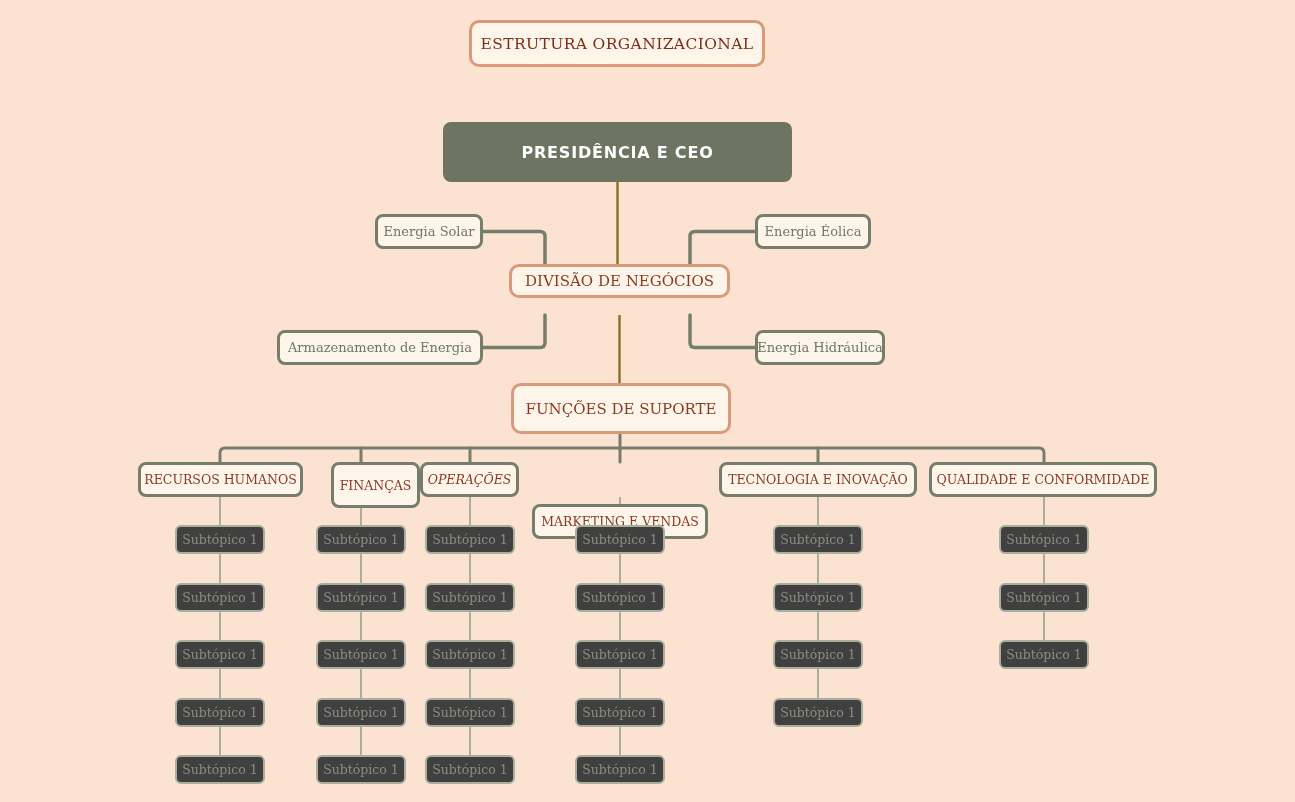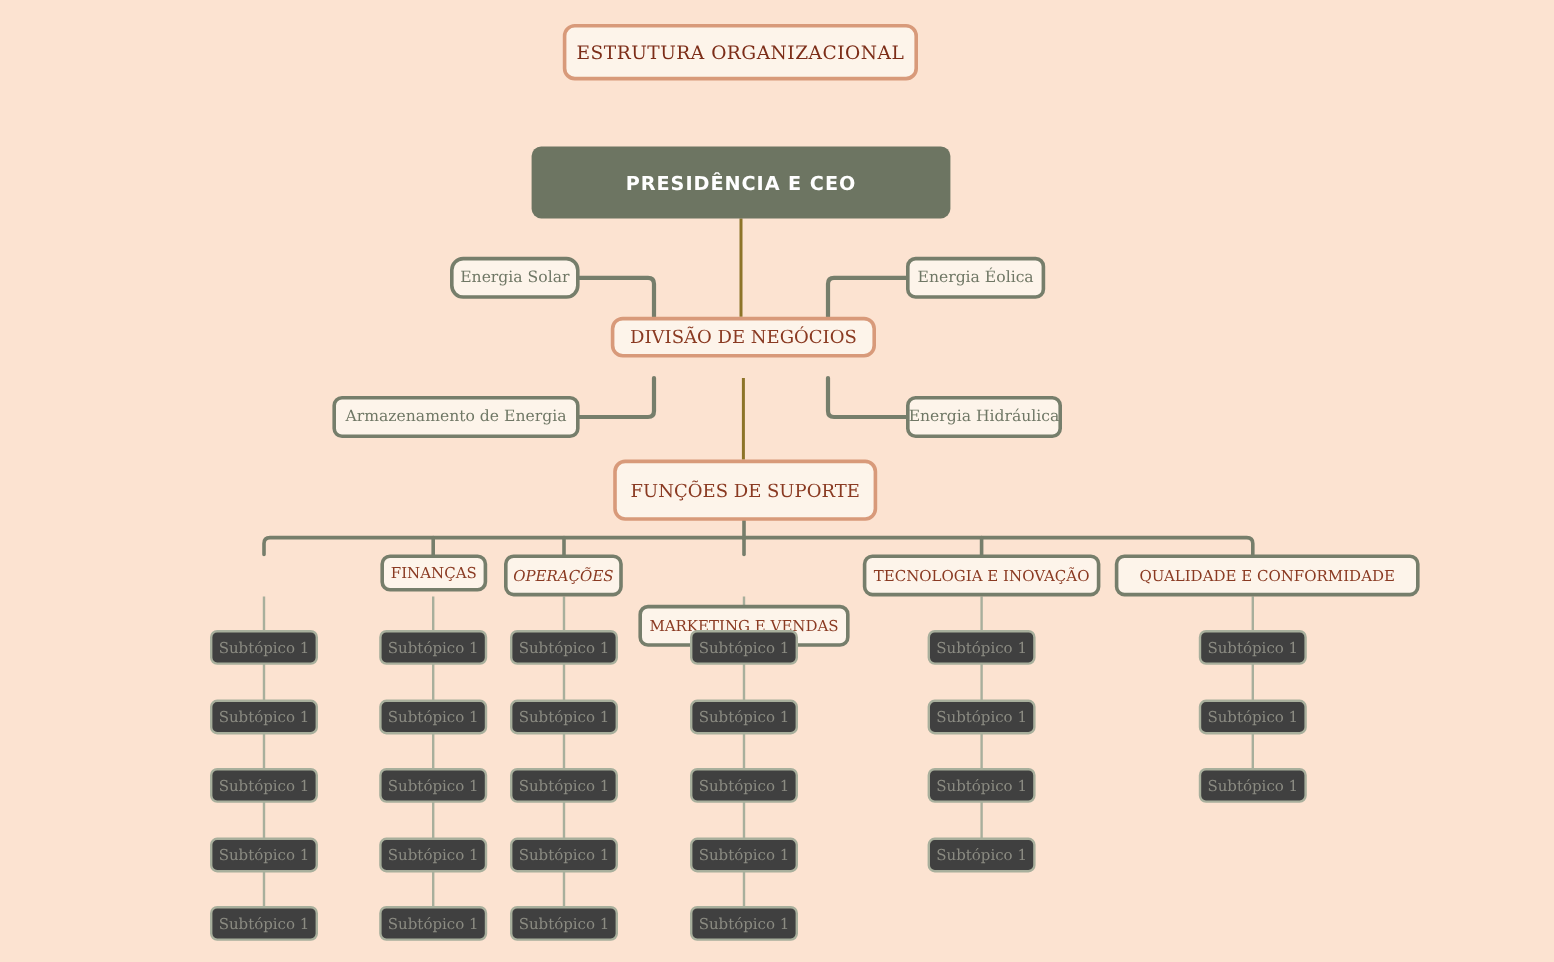--- a/index.html
+++ b/index.html
@@ -81,32 +81,33 @@
       <path d="M1044 497 V655"></path>
     </g>
   </svg>
 
   <div class="node title-box" style="left:469px; top:20px; width:296px; height:47px;">ESTRUTURA ORGANIZACIONAL</div>
 
   <div class="node root-box" style="left:443px; top:122px; width:349px; height:60px;">PRESIDÊNCIA E CEO</div>
 
   <div class="node accent-box" style="left:509px; top:264px; width:221px; height:34px;">DIVISÃO DE NEGÓCIOS</div>
 
-  <div class="node branch-box" style="left:375px; top:214px; width:108px; height:35px;border-radius:11px;">Energia Solar</div>
+  <div class="node branch-box" style="left:375px; top:214px; width:108px; height:35px;">Energia Solar</div>
   <div class="node branch-box" style="left:755px; top:214px; width:116px; height:35px;">Energia Éolica</div>
   <div class="node branch-box" style="left:277px; top:330px; width:206px; height:35px;">Armazenamento de Energia</div>
   <div class="node branch-box" style="left:755px; top:330px; width:130px; height:35px;">Energia Hidráulica</div>
 
   <div class="node accent-box" style="left:511px; top:383px; width:220px; height:51px;">FUNÇÕES DE SUPORTE</div>
 
-  <div class="node cat-box" style="left:317px; top:462px; width:89px; height:31px;">FINANÇAS</div>
+  <div class="node cat-box" style="left:138px; top:462px; width:165px; height:35px;">RECURSOS HUMANOS</div>
+  <div class="node cat-box" style="left:331px; top:462px; width:89px; height:46px;">FINANÇAS</div>
   <div class="node cat-box" style="left:420px; top:462px; width:99px; height:35px;font-style:italic;">OPERAÇÕES</div>
   <div class="node cat-box" style="left:532px; top:462px; width:176px; height:35px;margin-top:42px;">MARKETING E VENDAS</div>
   <div class="node cat-box" style="left:719px; top:462px; width:198px; height:35px;">TECNOLOGIA E INOVAÇÃO</div>
-  <div class="node cat-box" style="left:929px; top:462px; width:254px; height:35px;">QUALIDADE E CONFORMIDADE</div>
+  <div class="node cat-box" style="left:929px; top:462px; width:228px; height:35px;">QUALIDADE E CONFORMIDADE</div>
 
   <div class="node sub-box" style="left:175px; top:525px; width:90px; height:29px;">Subtópico 1</div>
   <div class="node sub-box" style="left:175px; top:583px; width:90px; height:29px;">Subtópico 1</div>
   <div class="node sub-box" style="left:175px; top:640px; width:90px; height:29px;">Subtópico 1</div>
   <div class="node sub-box" style="left:175px; top:698px; width:90px; height:29px;">Subtópico 1</div>
   <div class="node sub-box" style="left:175px; top:755px; width:90px; height:29px;">Subtópico 1</div>
 
   <div class="node sub-box" style="left:316px; top:525px; width:90px; height:29px;">Subtópico 1</div>
   <div class="node sub-box" style="left:316px; top:583px; width:90px; height:29px;">Subtópico 1</div>
   <div class="node sub-box" style="left:316px; top:640px; width:90px; height:29px;">Subtópico 1</div>

